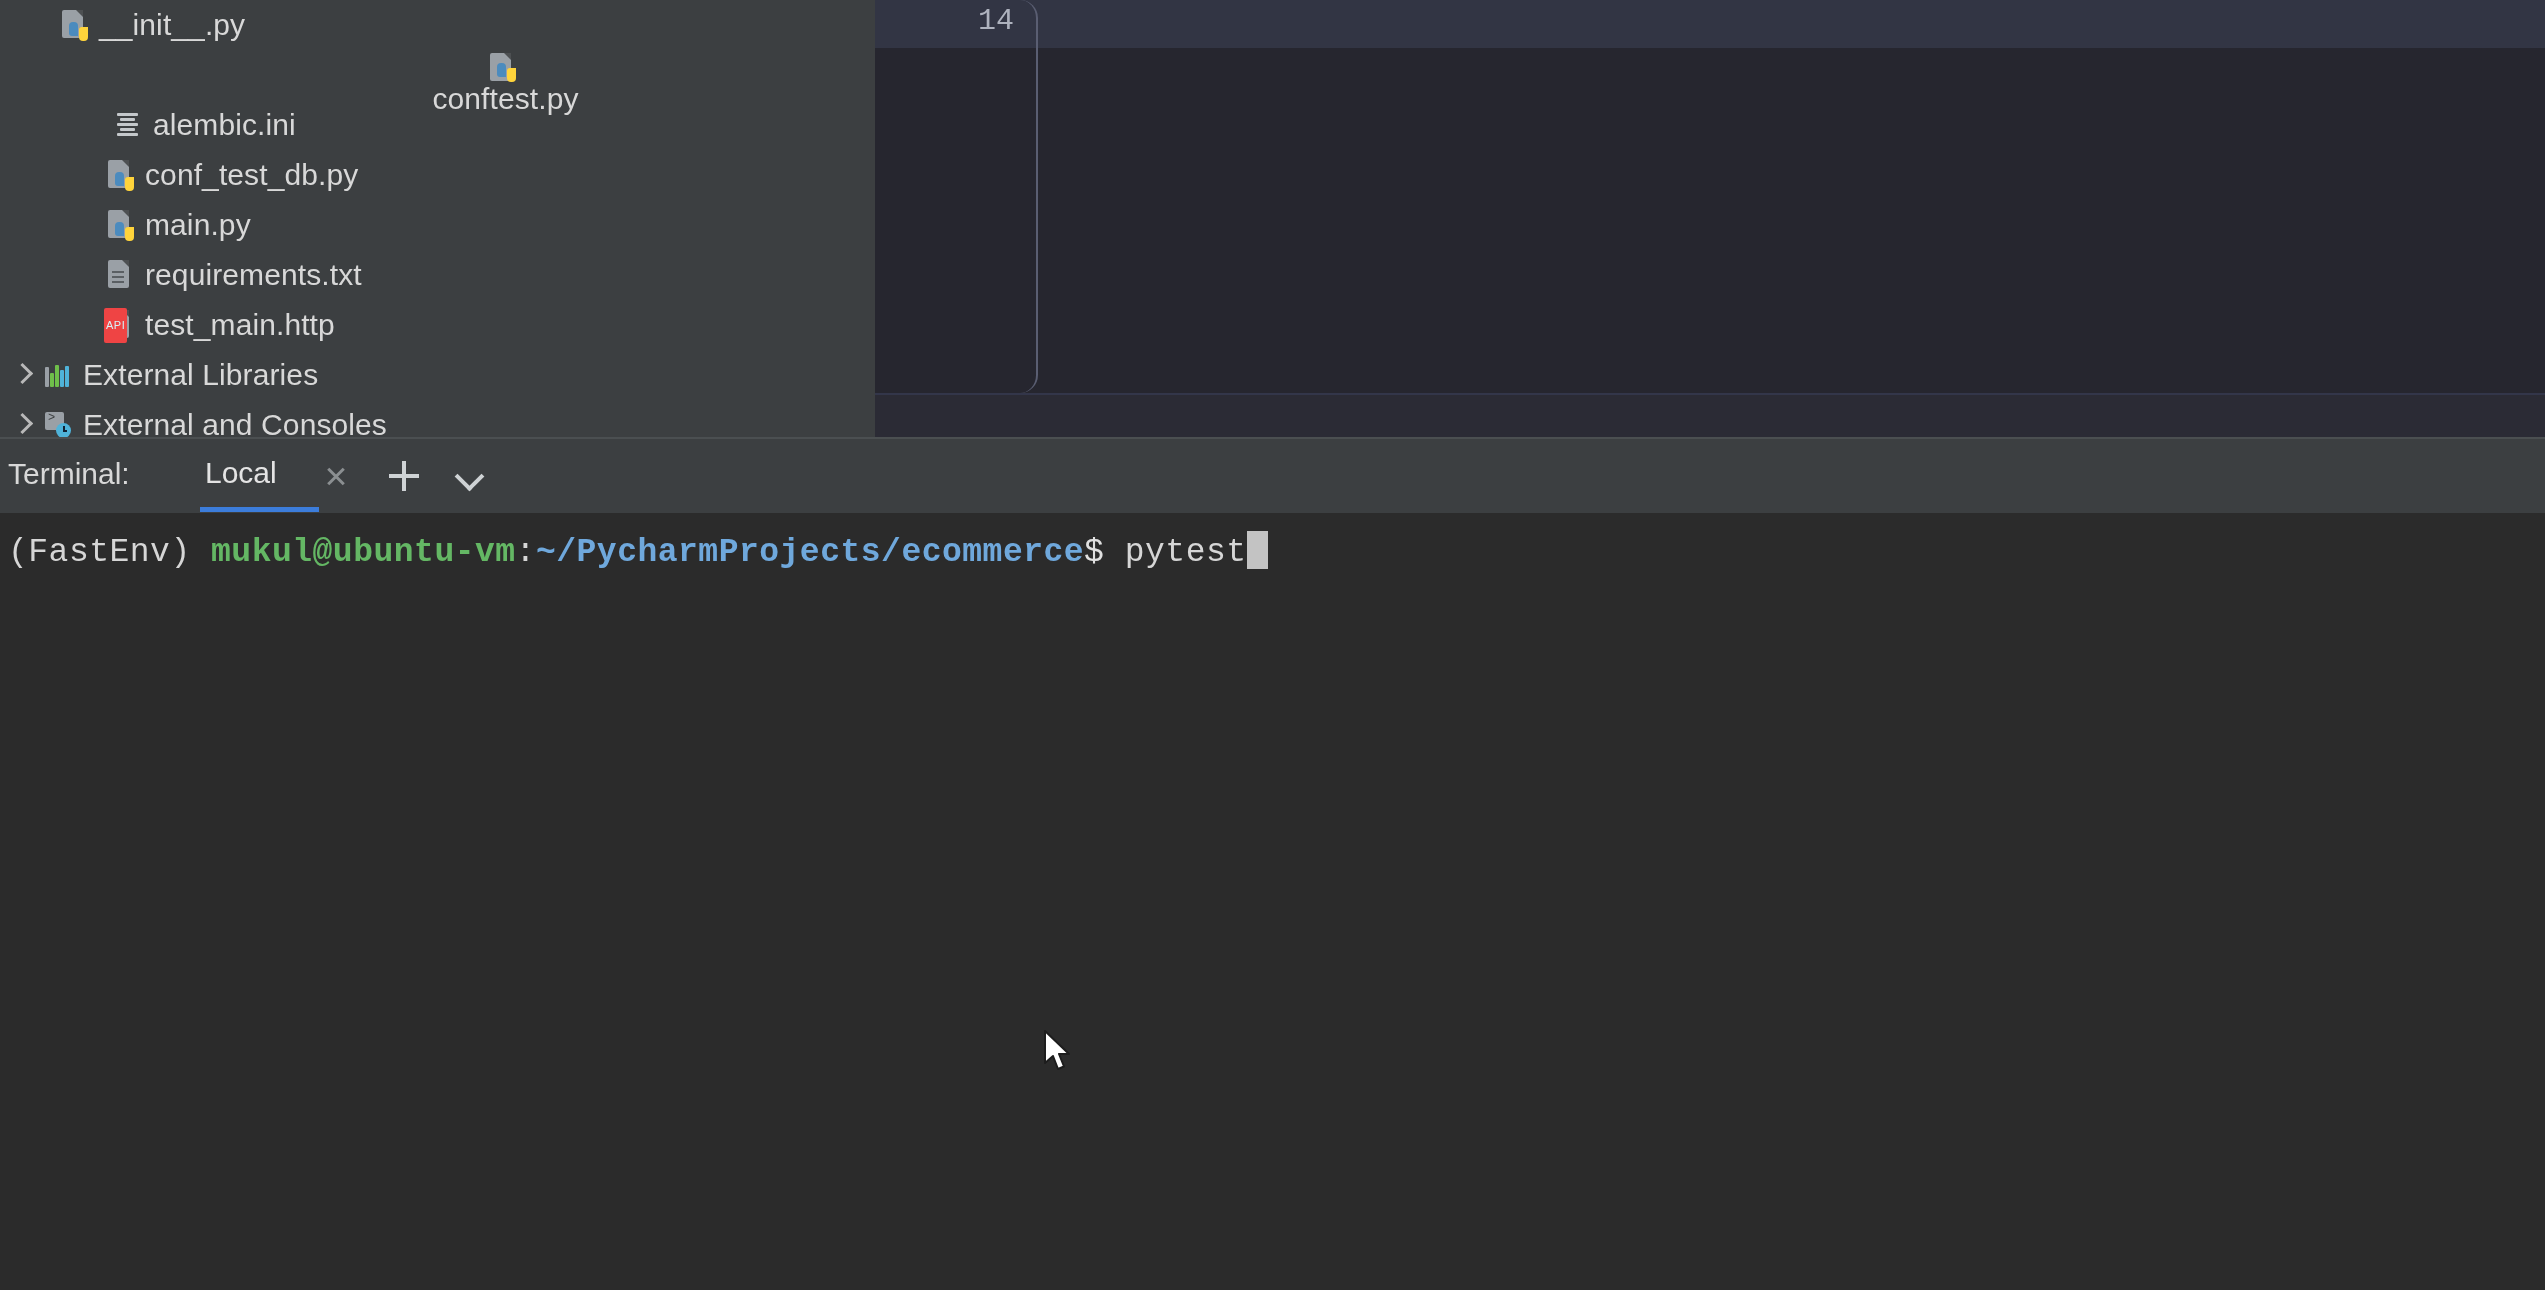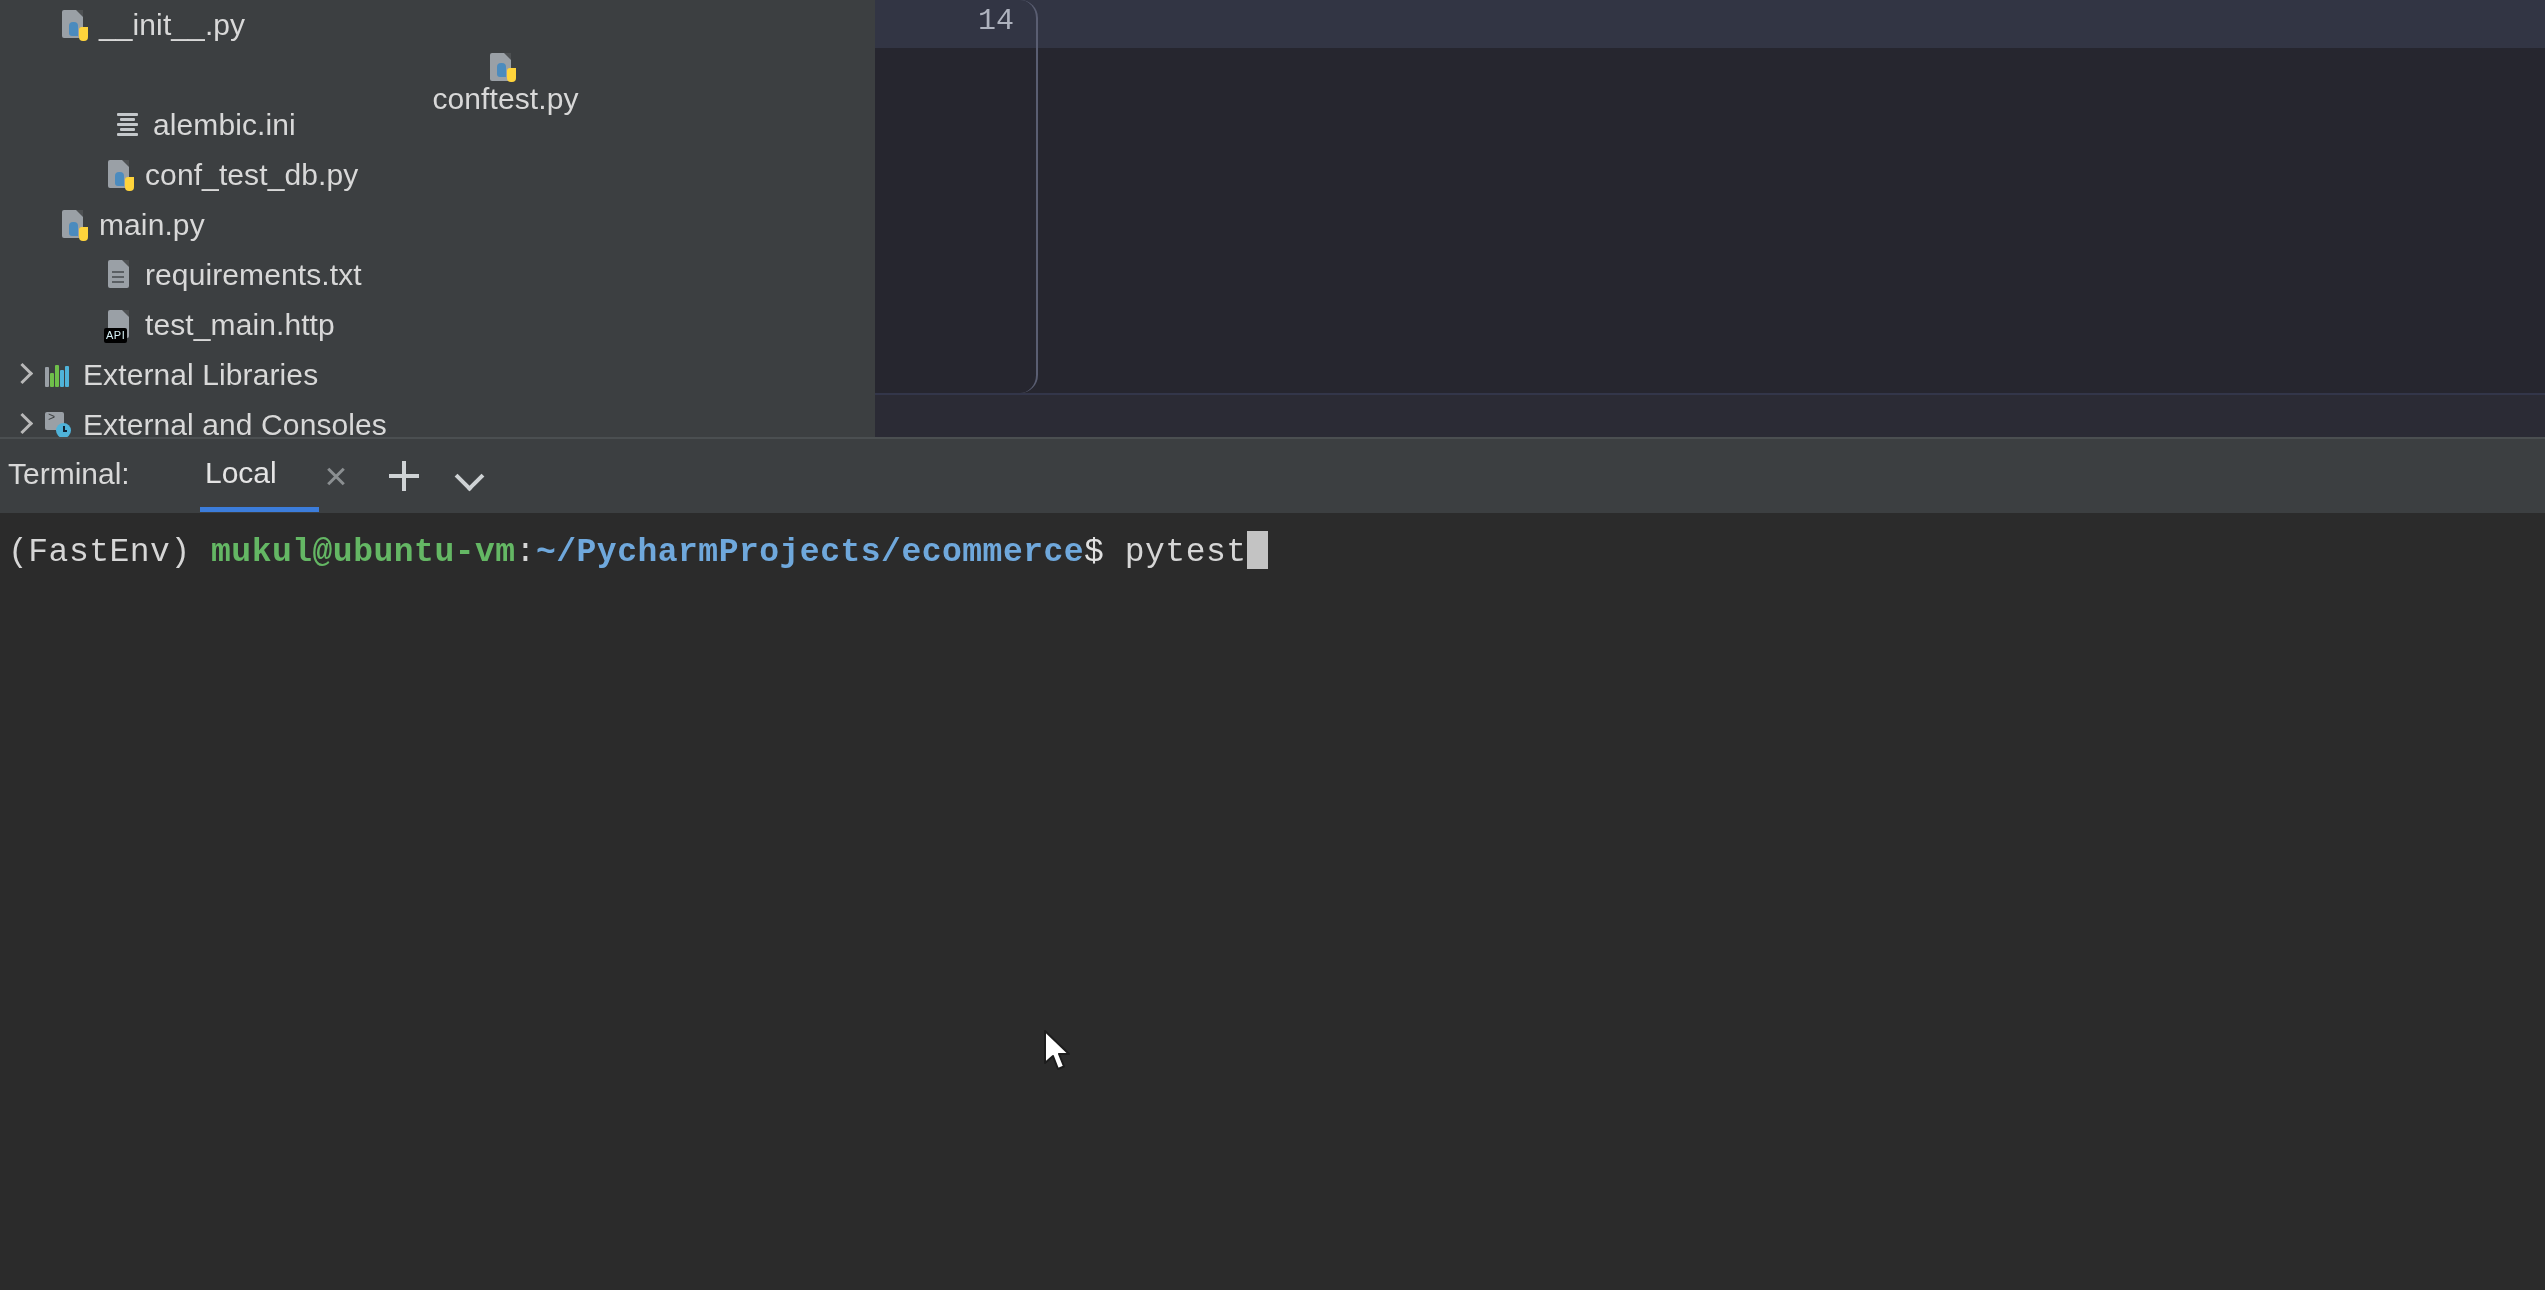--- a/index.html
+++ b/index.html
@@ -102,26 +102,26 @@
   }
   .py .py2 {
     right: 0; bottom: 0;
     background: #ffd43b;
     border-radius: 3px 0 4px 4px;
   }
   
   .api-badge {
     position: absolute;
     left: 2px; bottom: 0px;
-    background: #000000;
+    background: #ef4444;
     color: #d7f2f7;
     font-size: 11px;
     font-family: "Liberation Sans", sans-serif;
     line-height: 13px;
-    padding: 1px 2px;
+    padding: 11px 2px;
     border-radius: 2px;
     letter-spacing: .5px;
   }
   
   .ini-ico {
     position: absolute;
     left: 7px; top: 6px;
     width: 21px; height: 23px;
   }
   .ini-ico i {
@@ -360,21 +360,21 @@
         <span class="ico">
           <span class="sheet"></span>
             <span class="py">
               <span class="pb"></span>
               <span class="py2"></span>
             </span>
         </span>
         <span class="tree-label">conf_test_db.py</span>
       </div>
 
-      <div class="tree-row" style="padding-left:56px;">
+      <div class="tree-row" style="padding-left:102px;">
         <span class="ico">
           <span class="sheet"></span>
             <span class="py">
               <span class="pb"></span>
               <span class="py2"></span>
             </span>
         </span>
         <span class="tree-label">main.py</span>
       </div>
 

